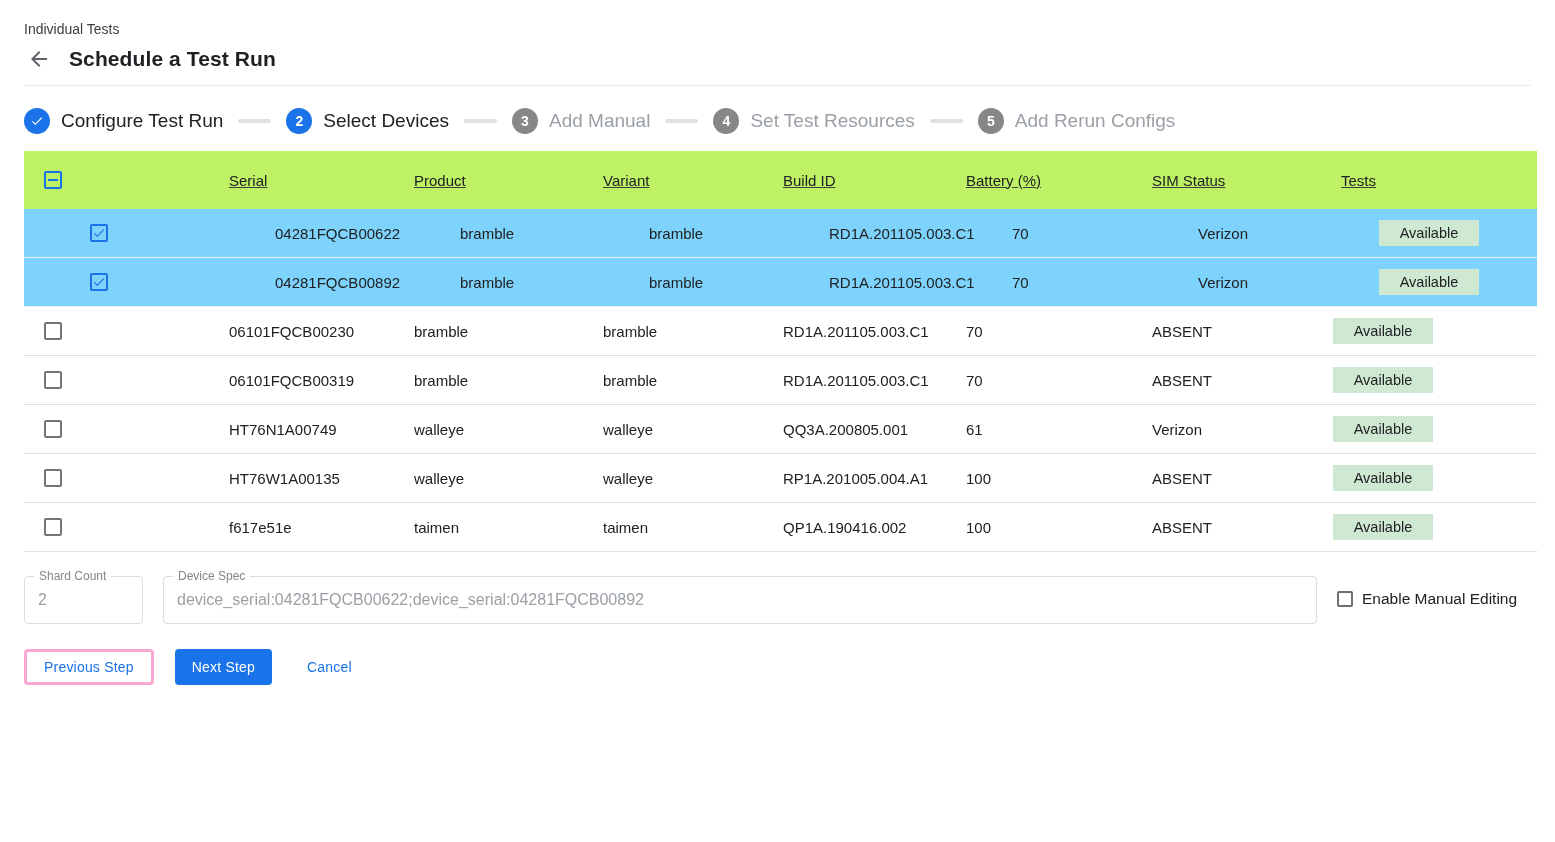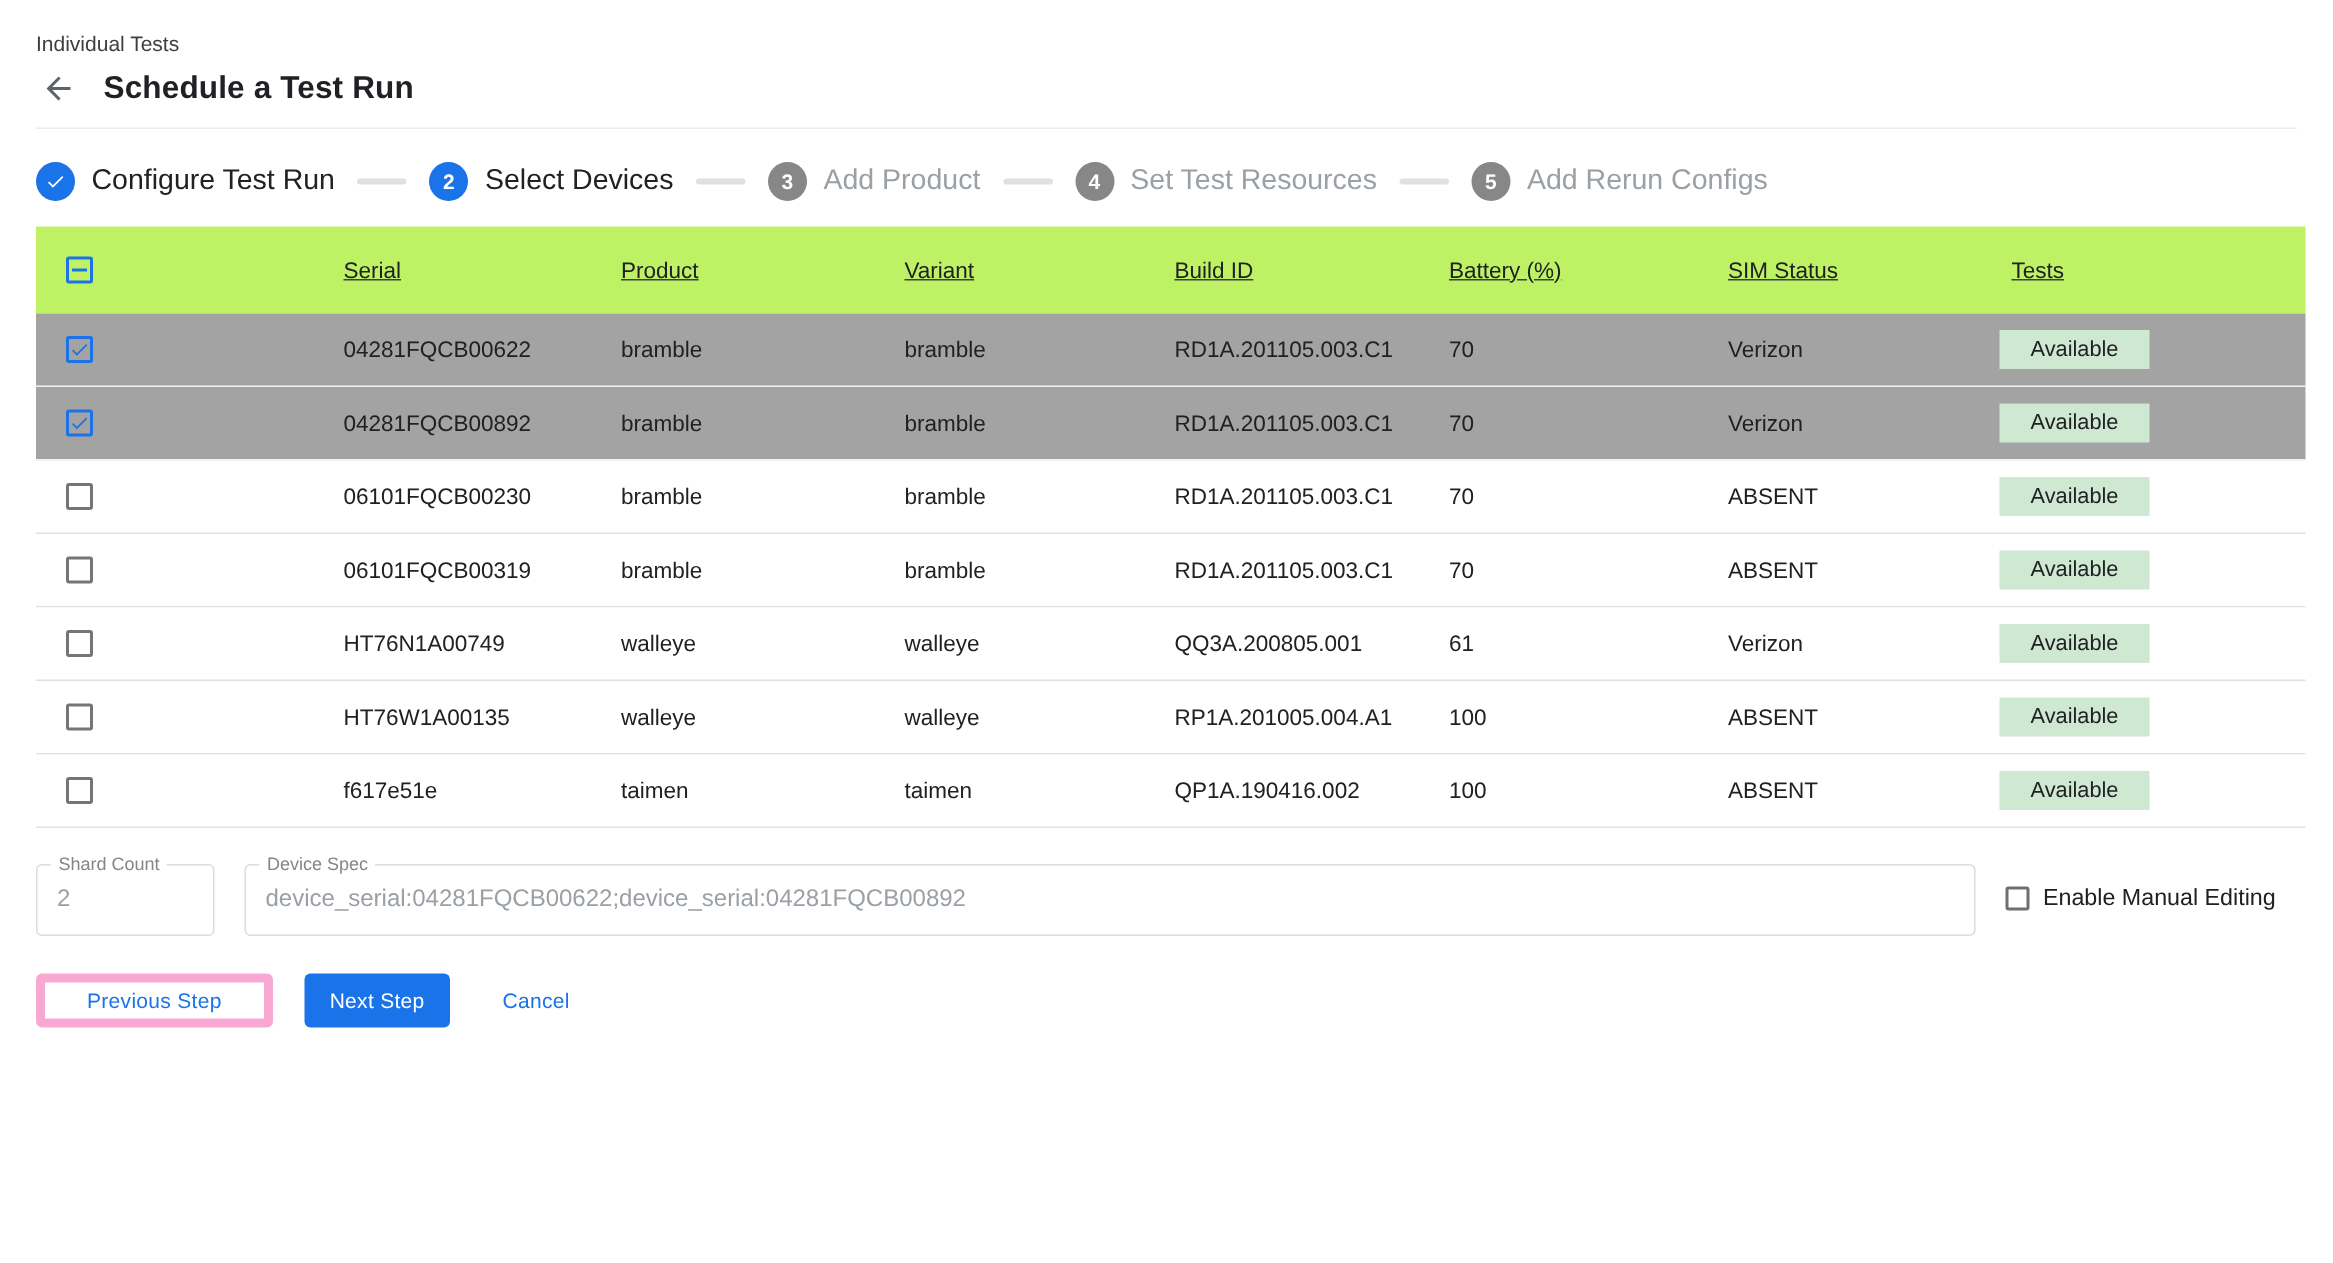--- a/index.html
+++ b/index.html
@@ -93,21 +93,21 @@
     font-size: 13.5px;
     color: #3c4043;
     text-decoration: underline;
   }
   .tbody .trow {
     height: 49px;
     border-bottom: 1px solid #e0e0e0;
     background: #ffffff;
     cursor: pointer;
   }
-  .tbody .trow.selected { background: #a3a3a3; border-bottom-color: #eef3fb; }
+  .tbody .trow.selected { background: #7dd3fc; border-bottom-color: #eef3fb; padding-left: 46px; }
   .td, .th { padding-right: 10px; font-size: 15px; color: #202124; }
   .td-check { padding-left: 20px; }
 
   
   .cb {
     width: 18px; height: 18px;
     border: 2px solid #757575;
     border-radius: 2px;
     display: flex; align-items: center; justify-content: center;
     background: transparent;
@@ -196,24 +196,24 @@
     font-size: 14px;
     font-weight: 500;
     font-family: inherit;
     display: inline-flex;
     align-items: center;
     justify-content: center;
     cursor: pointer;
     letter-spacing: 0.2px;
   }
   .btn-outline {
-    border: 6px solid #f9a8d4;
+    border: 3px solid #f9a8d4;
     color: #1a73e8;
     background: #ffffff;
-    padding: 0 28px;
+    padding: 0 17px;
   }
   .btn-filled {
     border: none;
     background: #1a73e8;
     color: #ffffff;
     padding: 0 17px;
     margin-left: 21px;
   }
   .btn-text {
     border: none;
@@ -255,21 +255,21 @@
       <span class="step-label">Configure Test Run</span>
     </div>
     <div class="step-connector"></div>
     <div class="step active">
       <span class="step-circle">2</span>
       <span class="step-label">Select Devices</span>
     </div>
     <div class="step-connector"></div>
     <div class="step">
       <span class="step-circle">3</span>
-      <span class="step-label">Add Product</span>
+      <span class="step-label">Add Manual</span>
     </div>
     <div class="step-connector"></div>
     <div class="step">
       <span class="step-circle">4</span>
       <span class="step-label">Set Test Resources</span>
     </div>
     <div class="step-connector"></div>
     <div class="step">
       <span class="step-circle">5</span>
       <span class="step-label">Add Rerun Configs</span>

